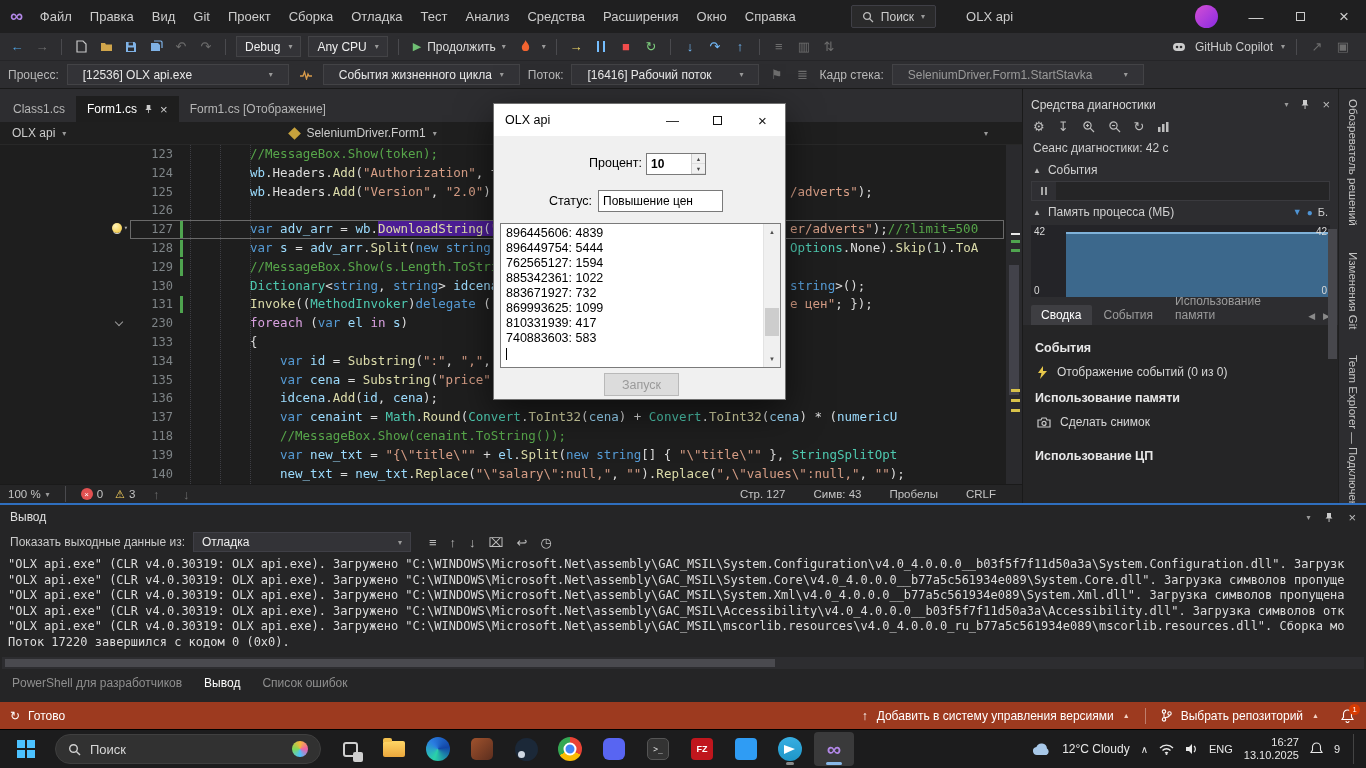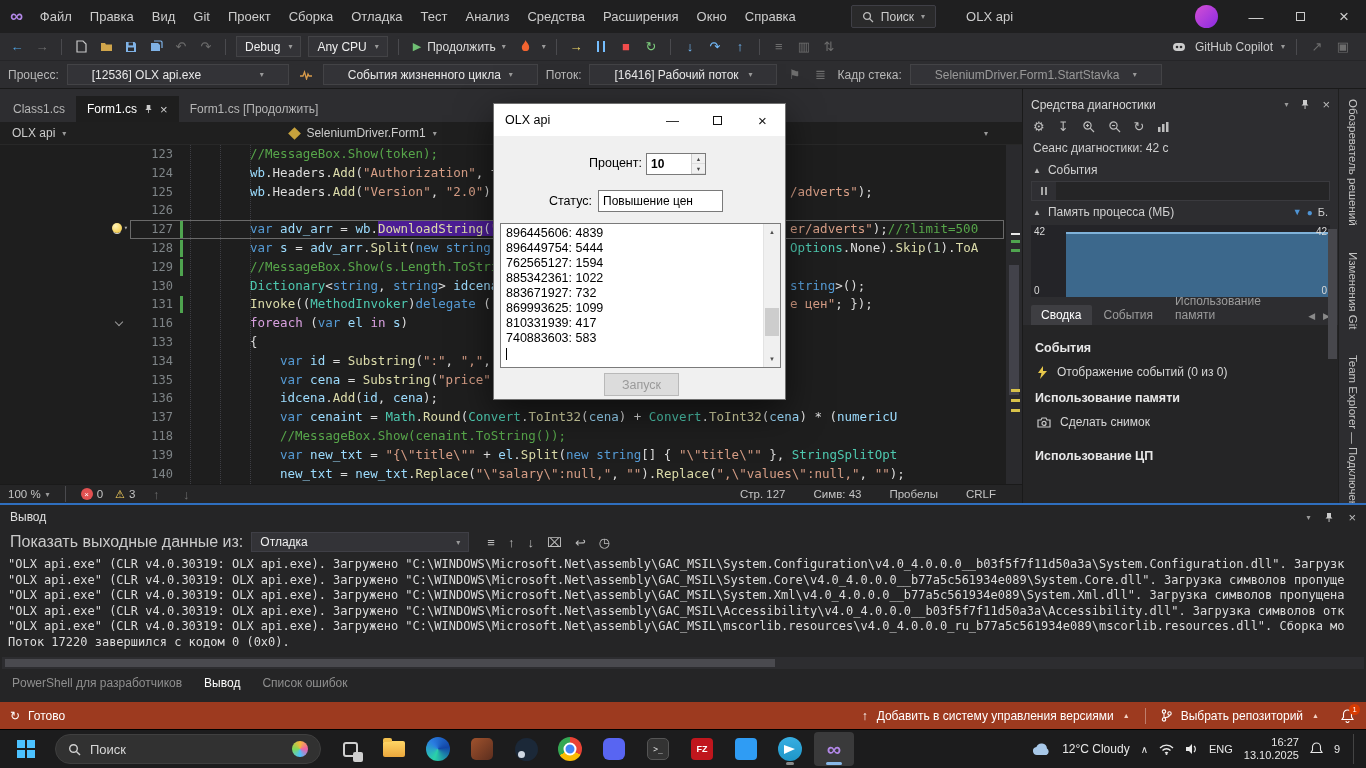--- a/index.html
+++ b/index.html
@@ -25,21 +25,21 @@
   .tb-sep{width:1px;height:16px;background:#4a4a4e;margin:0 3px;}
   .tb-dd{display:flex;align-items:center;gap:8px;background:#333337;border:1px solid #434346;height:21px;padding:0 8px;color:#eeeeee;font-size:12px;}
   .continue-btn{display:flex;align-items:center;gap:6px;color:#dddddd;font-size:12px;padding:0 4px;}
   .play-glyph{color:#6fbf73;font-size:11px;}
   .pause-bars{width:8px;height:11px;border-left:2.5px solid #75beff;border-right:2.5px solid #75beff;}
   .copilot-cluster{margin-left:auto;display:flex;align-items:center;gap:8px;color:#cccccc;font-size:12px;padding-right:6px;}
 
   
   #debugbar{position:absolute;top:61px;left:0;right:0;height:28px;background:#2d2d30;display:flex;align-items:center;padding:0 8px;gap:8px;border-bottom:1px solid #1a1a1a;}
   .db-label{color:#b8b8b8;font-size:12px;}
-  .db-dd{display:flex;align-items:center;justify-content:space-between;background:#333337;border:1px solid #434346;height:21px;padding:0 24px;color:#e8e8e8;font-size:12px;}
+  .db-dd{display:flex;align-items:center;justify-content:space-between;background:#333337;border:1px solid #434346;height:21px;padding:0 15px;color:#e8e8e8;font-size:12px;}
   .db-dd.muted{color:#9a9a9a;}
 
   
   #main{position:absolute;top:89px;left:0;right:0;height:414px;background:#2d2d30;}
   #editor-col{position:absolute;left:0;top:0;width:1022px;height:414px;}
 
   #doc-tabs{height:33px;display:flex;align-items:flex-end;padding-left:2px;background:#2d2d30;}
   .doc-tab{height:26px;display:flex;align-items:center;gap:7px;padding:0 11px;font-size:12px;color:#b5b5b5;}
   .doc-tab.active{background:#1e1e1e;color:#ffffff;}
   .tab-x{color:#cccccc;font-size:13px;}
@@ -107,21 +107,21 @@
 
   
   #right-strip{position:absolute;left:1338px;top:0;width:28px;height:414px;background:#2d2d30;border-left:1px solid #1f1f1f;display:flex;flex-direction:column;align-items:center;padding-top:10px;gap:26px;}
   .v-tab{writing-mode:vertical-rl;font-size:11.5px;color:#c4c4c4;white-space:nowrap;}
 
   
   #output{position:absolute;top:503px;left:0;right:0;height:199px;background:#252526;border-top:2px solid #2f6fbf;}
   .out-header{height:24px;display:flex;align-items:center;padding:0 10px;color:#e0e0e0;font-size:12px;}
   .out-hicons{margin-left:auto;display:flex;gap:14px;align-items:center;color:#bbbbbb;font-size:11px;}
   .out-toolbar{height:26px;display:flex;align-items:center;gap:8px;padding:0 10px;}
-  .out-label{color:#cacaca;font-size:16px;}
+  .out-label{color:#cacaca;font-size:12px;}
   .out-dd{width:218px;height:20px;display:flex;align-items:center;justify-content:space-between;background:#333337;border:1px solid #3f3f46;padding:0 8px;color:#eeeeee;font-size:12px;}
   .out-icons{display:flex;gap:13px;margin-left:10px;color:#bdbdbd;font-size:13px;align-items:center;}
   #out-lines{height:101px;padding:2px 8px;font-family:"DejaVu Sans Mono",monospace;font-size:12px;line-height:15.5px;color:#dcdcdc;white-space:pre;overflow:hidden;}
   .out-hscroll{height:12px;margin:1px 2px;position:relative;background:#2d2d30;}
   .out-hthumb{position:absolute;left:3px;top:2px;bottom:2px;width:770px;background:#4a4a4f;}
   #out-tabs{height:26px;display:flex;align-items:center;gap:22px;padding:0 12px;font-size:12px;}
   .out-tab{color:#8f8f8f;text-align:center;} .out-tab.active{color:#ffffff;}
 
   
   #statusbar{position:absolute;top:702px;left:0;right:0;height:27px;background:#9d3a1f;display:flex;align-items:center;padding:0 10px;color:#ffffff;font-size:12px;}
@@ -347,21 +347,21 @@
         </div>
         <div class="doc-tab active">
           <span>Form1.cs</span>
           <svg width="9" height="10" viewBox="0 0 10 11">
             <path d="M3 1h4v4l1.5 1.5H1.5L3 5z" fill="#cccccc"></path>
             <rect x="4.6" y="6.5" width="0.9" height="3.5" fill="#cccccc"></rect>
           </svg>
           <span class="tab-x">×</span>
         </div>
         <div class="doc-tab">
-          <span>Form1.cs [Продолжить]</span>
+          <span>Form1.cs [Отображение]</span>
         </div>
       </div>
     <div id="breadcrumb">
       <span class="bc-text">OLX api</span>
       <span class="caret">▾</span>
       <span class="bc-gap"></span>
       <span class="class-icon"></span>
       <span class="bc-text">SeleniumDriver.Form1</span>
       <span class="caret">▾</span>
       <span class="member-caret">▾</span>
@@ -435,21 +435,21 @@
             <span class="cell-num">131</span>
             <span class="cell-chg">
               <span class="chg-bar"></span>
             </span>
             <span class="cell-code" style="padding-left: 62px;"><span class="tok-m">Invoke</span><span class="tok-p">((</span><span class="tok-t">MethodInvoker</span><span class="tok-p">)</span><span class="tok-k">delegate</span><span class="tok-p"> () { </span><span class="tail"><span class="tok-s">е цен"</span><span class="tok-p">; });</span></span></span>
           </div>
           <div class="code-row">
             <span class="cell-glyph">
               <span class="outline-chev"></span>
             </span>
-            <span class="cell-num">116</span>
+            <span class="cell-num">230</span>
             <span class="cell-chg"></span>
             <span class="cell-code" style="padding-left: 62px;"><span class="tok-kc">foreach</span><span class="tok-p"> (</span><span class="tok-k">var</span><span class="tok-p"> </span><span class="tok-v">el</span><span class="tok-p"> </span><span class="tok-kc">in</span><span class="tok-p"> </span><span class="tok-v">s</span><span class="tok-p">)</span></span>
           </div>
           <div class="code-row">
             <span class="cell-glyph"></span>
             <span class="cell-num">133</span>
             <span class="cell-chg"></span>
             <span class="cell-code" style="padding-left: 62px;"><span class="tok-p">{</span></span>
           </div>
           <div class="code-row">

